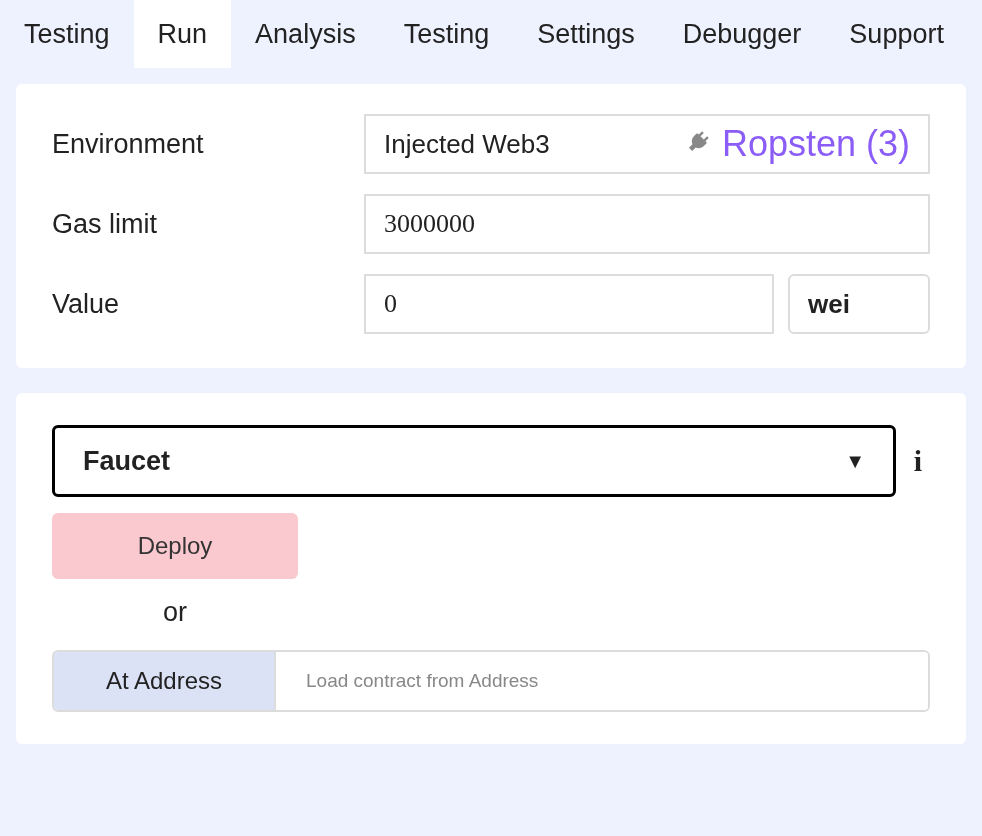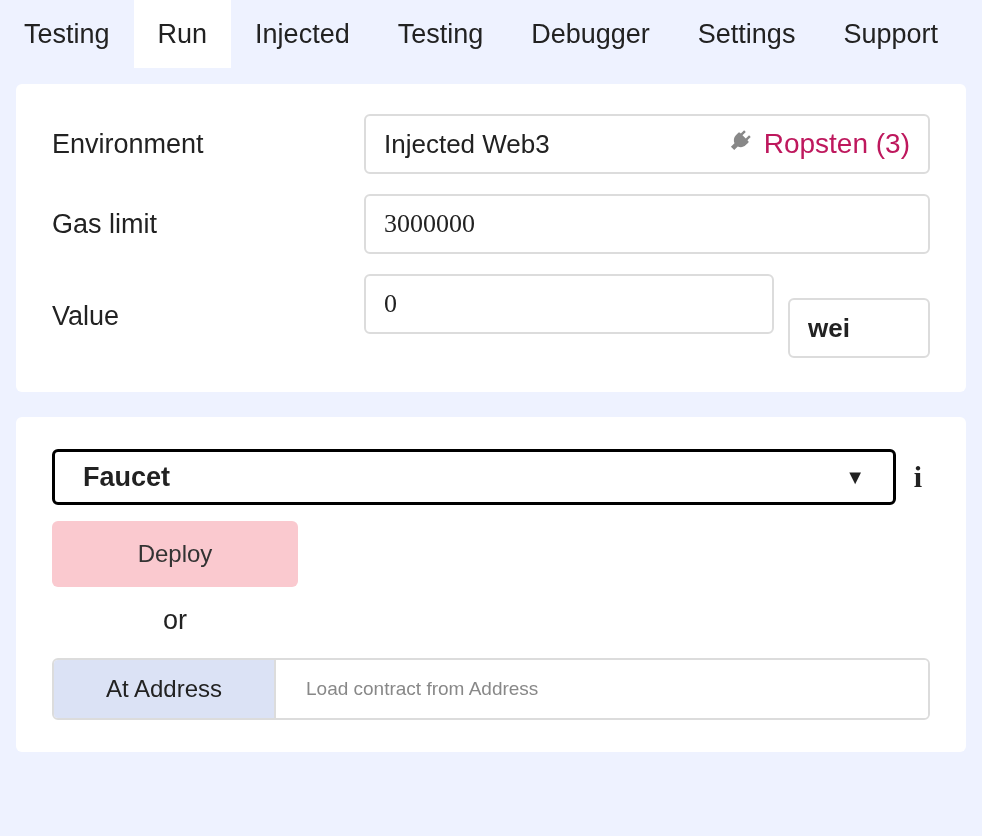--- a/index.html
+++ b/index.html
@@ -51,21 +51,21 @@
       gap: 12px;
     }
     .form-control {
       flex: 1;
       min-width: 0;
     }
     .select-box, .text-input {
       width: 100%;
       height: 60px;
       border: 2px solid #dcdcdc;
-      border-radius: 6px;
+      border-radius: 1px;
       padding: 0 18px;
       font-size: 26px;
       color: #222;
       background: #fff;
       display: flex;
       align-items: center;
       overflow: hidden;
       white-space: nowrap;
     }
     .env-box {
@@ -74,22 +74,22 @@
       justify-content: space-between;
       gap: 10px;
     }
     .env-box .env-left {
       flex: 0 0 auto;
     }
     .env-right {
       display: flex;
       align-items: center;
       gap: 10px;
-      color: #be185d;
-      font-size: 28px;
+      color: #8b5cf6;
+      font-size: 36px;
     }
     .text-input {
       font-family: Liberation Serif, serif;
     }
     input.text-input::placeholder { color: #888; }
     .inline-group {
       display: flex;
       gap: 14px;
       flex: 1;
     }
@@ -98,39 +98,38 @@
       flex: 1;
       height: 60px;
       border: 2px solid #dcdcdc;
       border-radius: 6px;
       padding: 16px 18px;
       font-size: 26px;
       font-weight: 700;
       display: flex;
       align-items: center;
       background: #fff;
-      margin-top: 24px;
     }
     .plug-icon svg { width: 28px; height: 28px; fill: #888; }
     .plus-icon svg { width: 26px; height: 26px; fill: #000; }
     .panel2 {
       background: #fff;
       margin: 16px;
       margin-top: 25px;
       border-radius: 6px;
       padding: 32px 36px;
     }
     .contract-row {
       display: flex;
       align-items: center;
       gap: 10px;
     }
     .contract-select {
       flex: 1;
-      height: 56px;
+      height: 72px;
       border: 3px solid #000;
       border-radius: 6px;
       padding: 0 28px;
       font-size: 27px;
       font-weight: 700;
       display: flex;
       align-items: center;
       justify-content: space-between;
       background: #fff;
     }
@@ -191,24 +190,24 @@
     }
     .at-address-input::placeholder { color: #888; }
     .account-text { overflow: hidden; text-overflow: clip; }
   </style>
 </head>
 <body>
 
 <div class="tabs">
   <div class="tab">Testing</div>
   <div class="tab active">Run</div>
-  <div class="tab">Injected</div>
+  <div class="tab">Analysis</div>
   <div class="tab">Testing</div>
+  <div class="tab">Settings</div>
   <div class="tab">Debugger</div>
-  <div class="tab">Settings</div>
   <div class="tab">Support</div>
 </div>
 
 <div class="panel">
 
   <div class="form-row">
     <div class="form-label">Environment</div>
     <div class="form-control">
       <div class="select-box env-box">
         <span class="env-left">Injected Web3</span>

